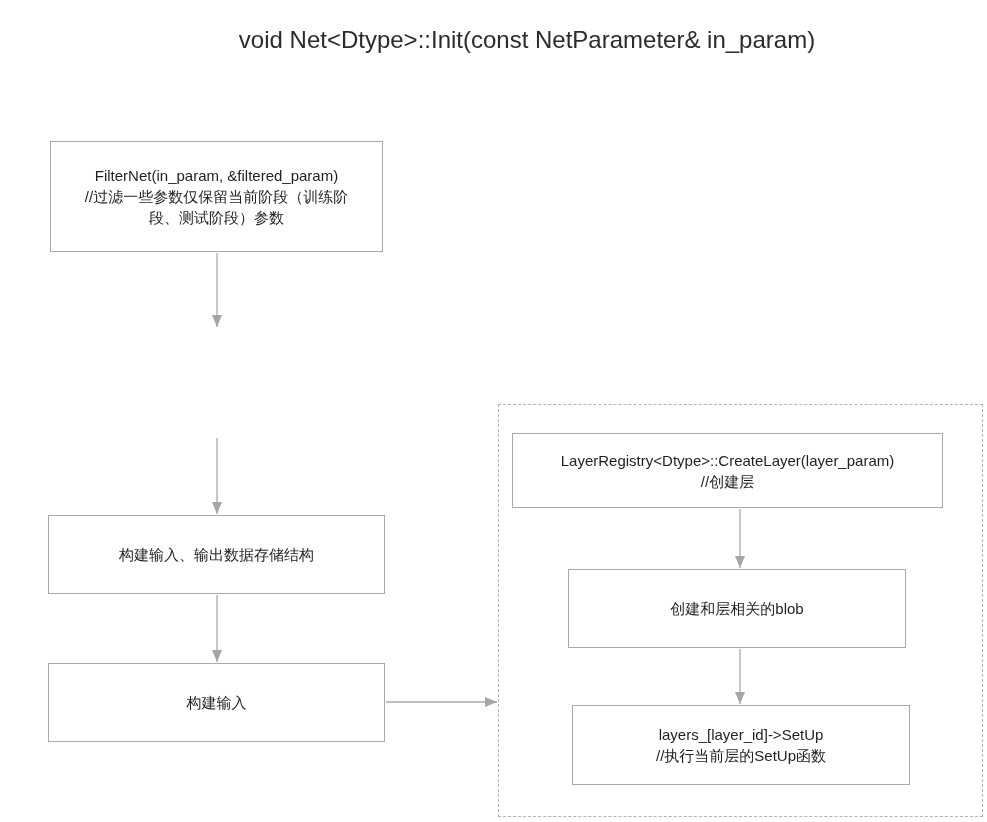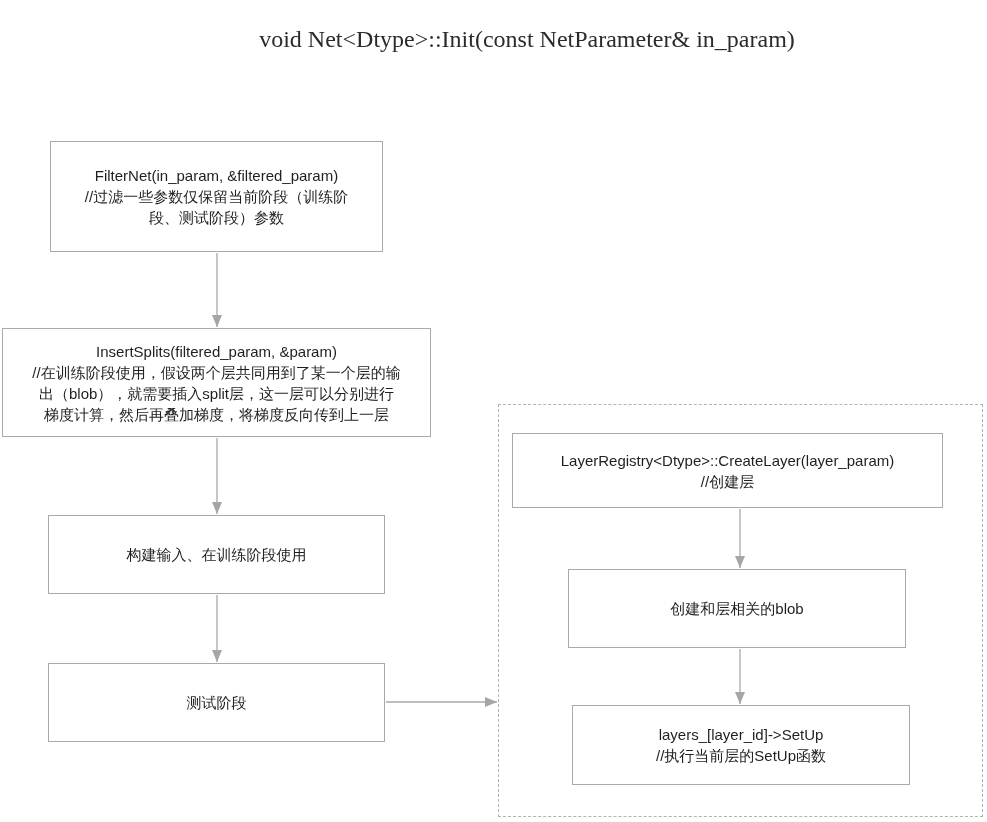--- a/index.html
+++ b/index.html
@@ -3,21 +3,21 @@
 <meta charset="utf-8">
 <style>
   html,body { margin:0; padding:0; background:#ffffff; }
   .canvas {
     position:relative; width:987px; height:822px; background:#ffffff;
     font-family:"Liberation Sans","DejaVu Sans",sans-serif; overflow:hidden;
   }
   .title {
     position:absolute; left:190px; top:26px; width:674px; margin:0;
     font-size:24px; font-weight:400; color:#2b2b2b;
-    text-align:center; white-space:nowrap;font-family:Liberation Serif, serif;
+    text-align:center; white-space:nowrap;
   }
   .node {
     position:absolute; box-sizing:border-box;
     border:1px solid #a9a9a9; background:#ffffff;
     display:flex; align-items:center; justify-content:center;
     text-align:center; font-size:15px; line-height:21px; color:#1f1f1f;
   }
   .node .lbl { white-space:pre-line; display:block; width:100%; }
   .n-filter   { left:50px;  top:141px; width:333px; height:111px; }
   .n-splits   { left:2px;   top:328px; width:429px; height:109px; }
@@ -55,33 +55,27 @@
   </svg>
 
   <div class="loop-box"></div>
 
   <div class="node n-filter">
     <span class="lbl">FilterNet(in_param, &amp;filtered_param)
 //过滤一些参数仅保留当前阶段（训练阶
 段、测试阶段）参数</span>
   </div>
 
-  <div class="node n-splits">
-    <span class="lbl">InsertSplits(filtered_param, &amp;param)
-//在训练阶段使用，假设两个层共同用到了某一个层的输
-出（blob），就需要插入split层，这一层可以分别进行
-梯度计算，然后再叠加梯度，将梯度反向传到上一层</span>
-  </div>
 
   <div class="node n-buildio">
-    <span class="lbl">构建输入、在训练阶段使用</span>
+    <span class="lbl">构建输入、输出数据存储结构</span>
   </div>
 
   <div class="node n-iter">
-    <span class="lbl">测试阶段</span>
+    <span class="lbl">构建输入</span>
   </div>
 
   <div class="node n-create">
     <span class="lbl">LayerRegistry&lt;Dtype&gt;::CreateLayer(layer_param)
 //创建层</span>
   </div>
 
   <div class="node n-blob">
     <span class="lbl">创建和层相关的blob</span>
   </div>

